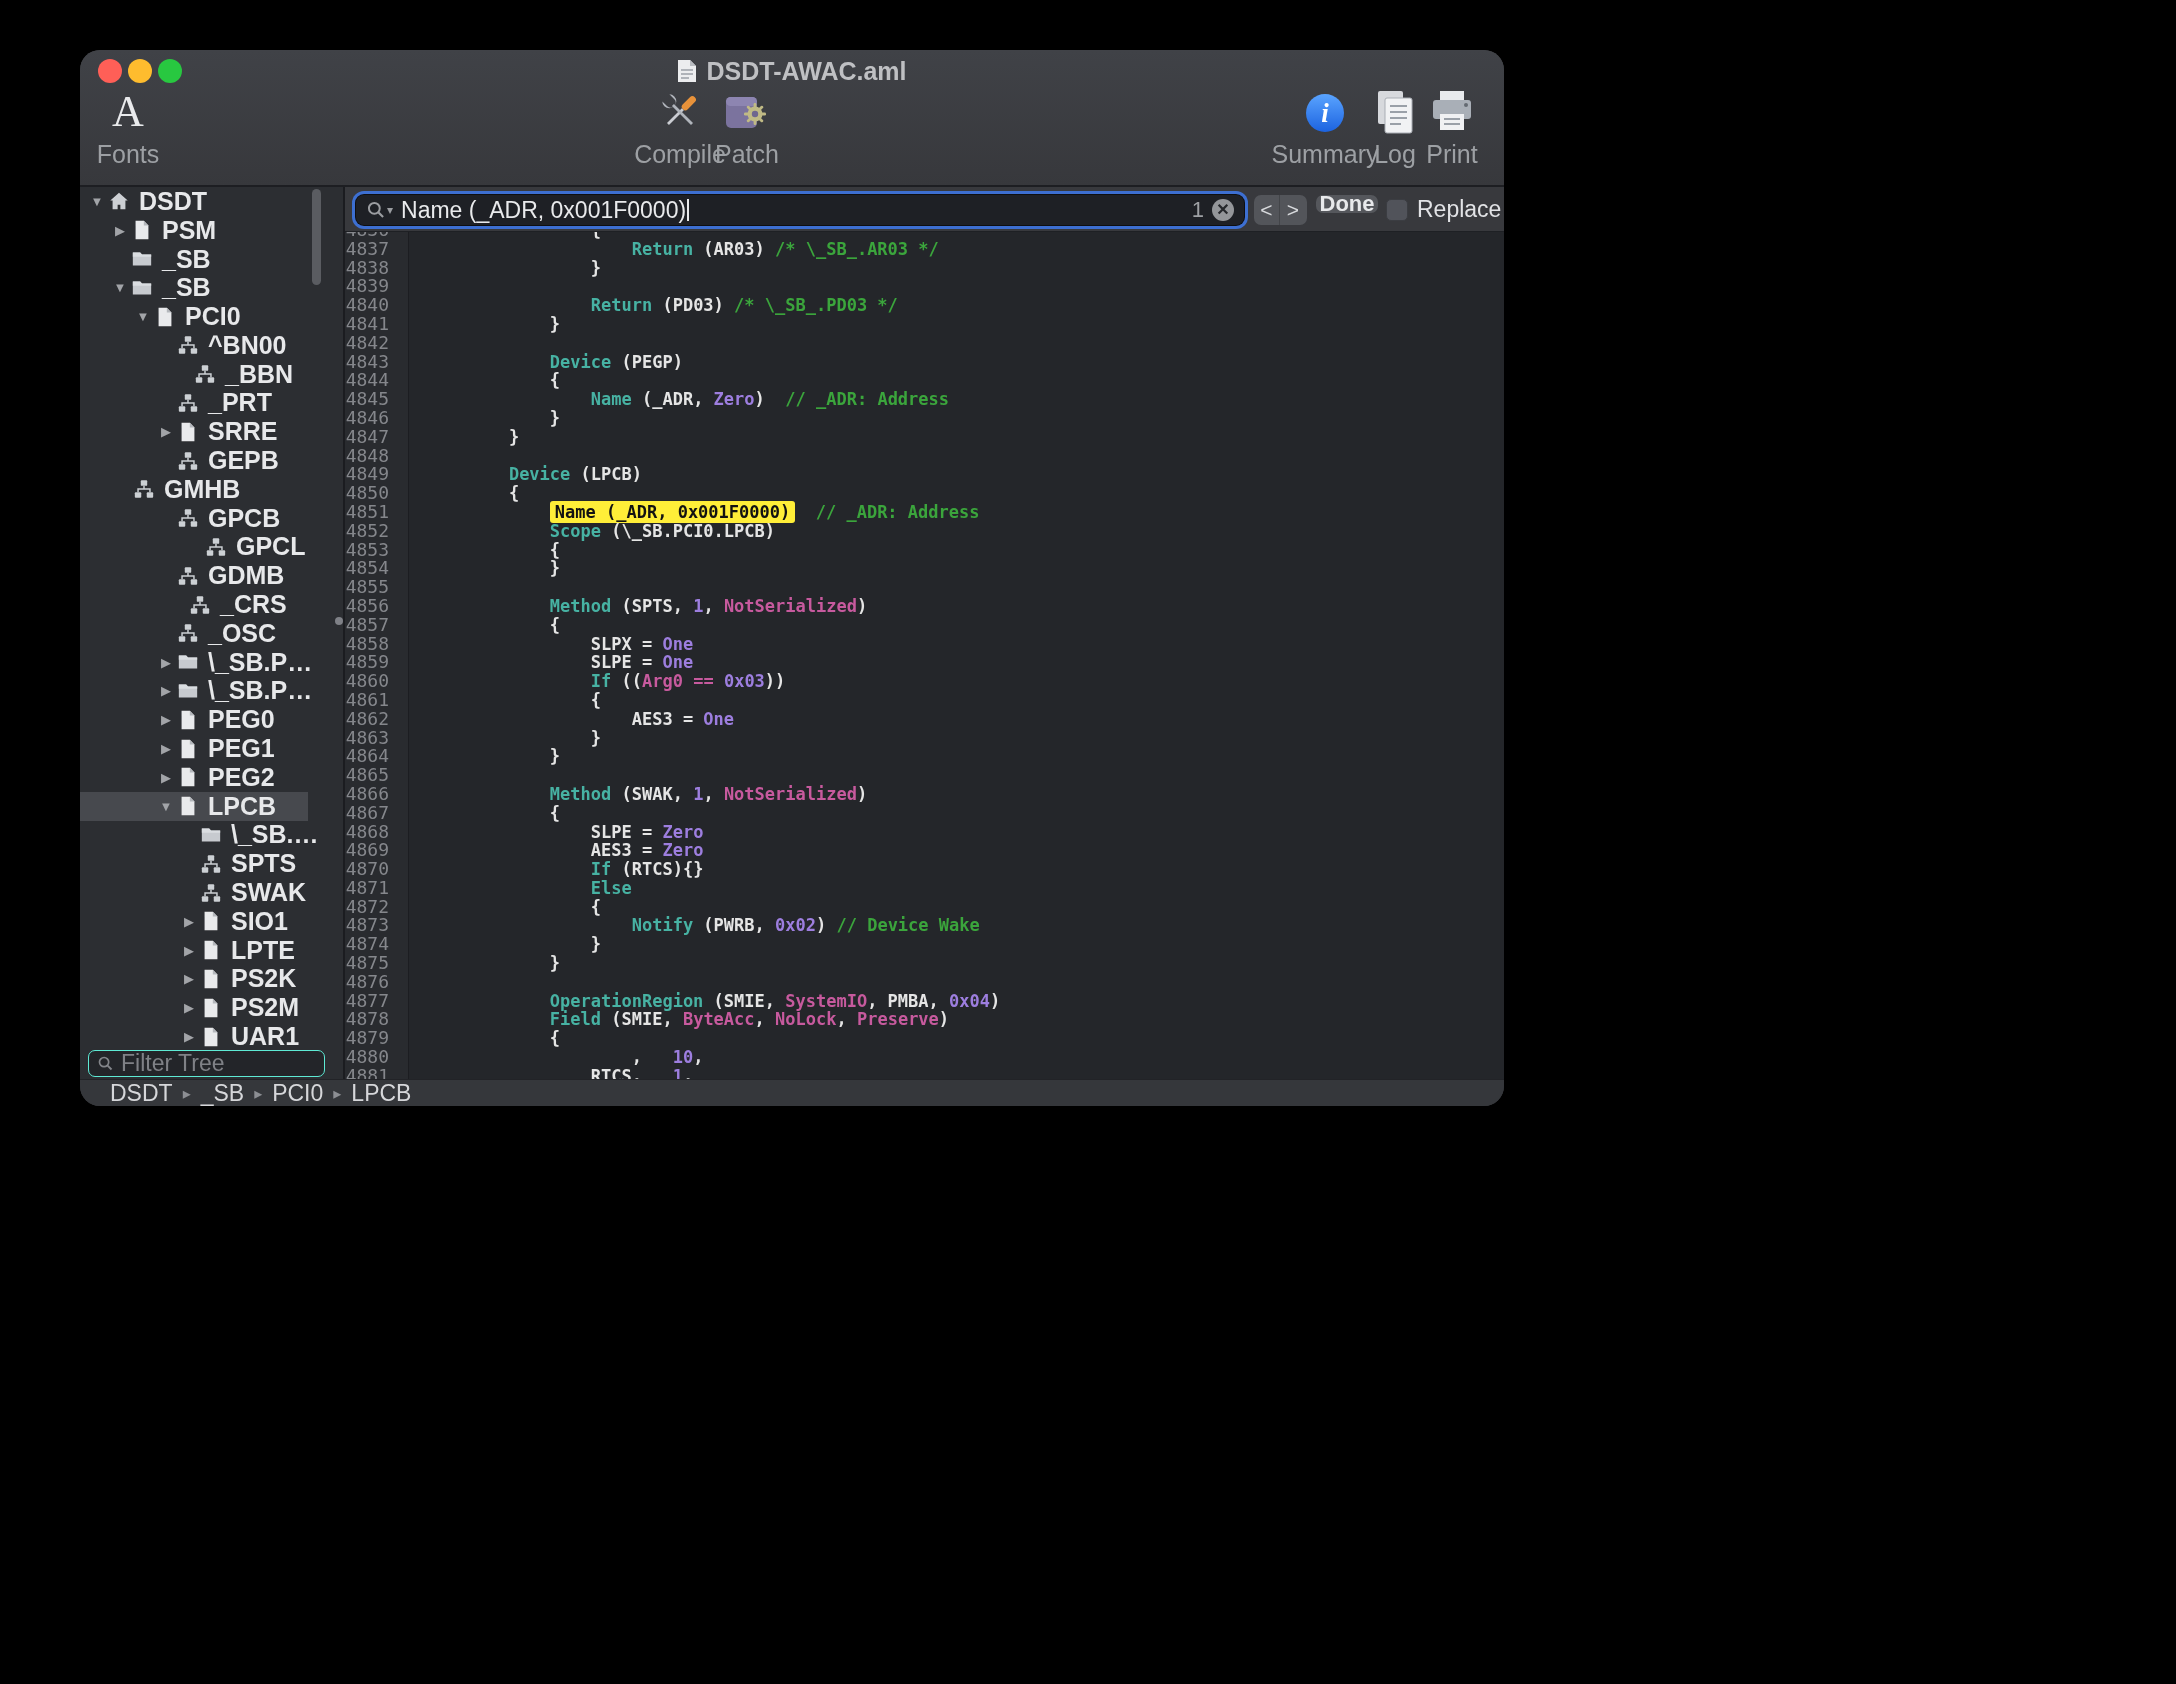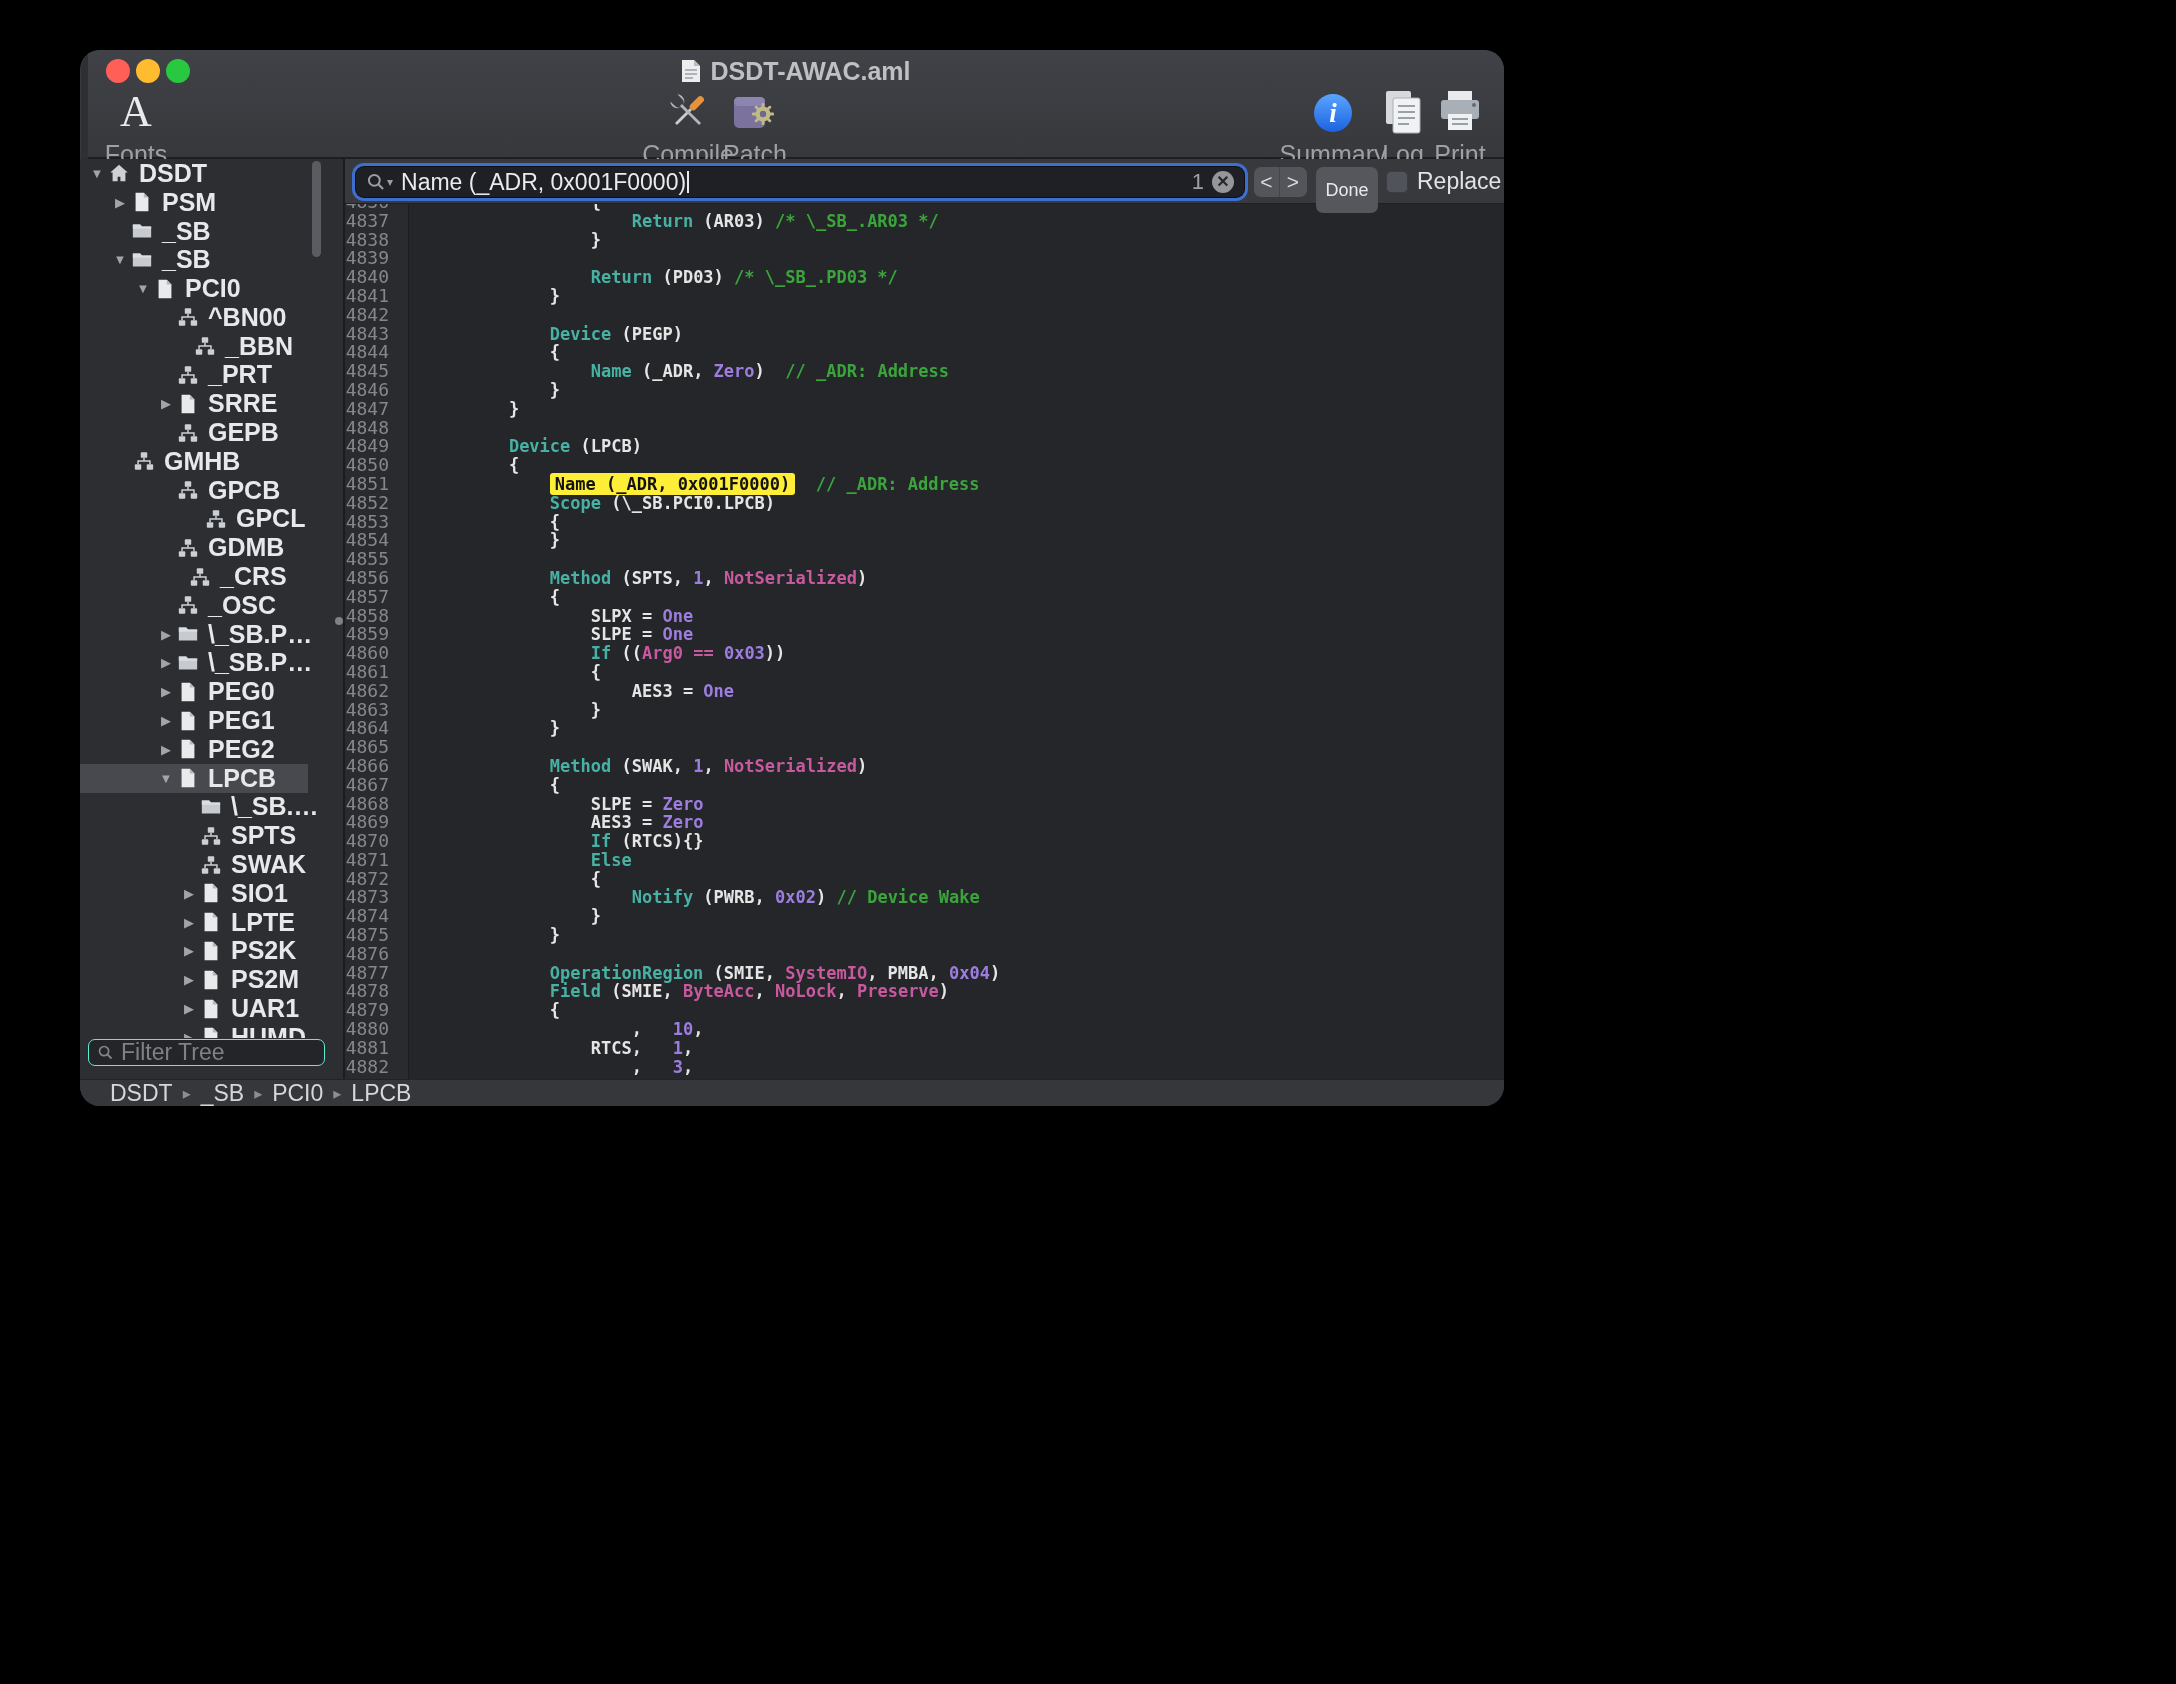--- a/index.html
+++ b/index.html
@@ -5,22 +5,22 @@
   * { margin:0; padding:0; box-sizing:border-box; }
   html,body { width:2176px; height:1684px; background:#000; overflow:hidden;
               font-family:"Liberation Sans", sans-serif; }
 
   #window { position:absolute; left:80px; top:50px; width:1424px; height:1056px;
             border-radius:20px; overflow:hidden; background:#2d2f33;
             box-shadow:0 40px 120px rgba(0,0,0,.8), inset 0 0 0 1px rgba(255,255,255,.05);
             display:flex; flex-direction:column; }
 
   
-  #chrome { height:109px; flex:none; position:relative;
-            background:linear-gradient(#404247,#37383c); border-bottom:2px solid #1d1e22;margin-left:8px; }
+  #chrome { height:137px; flex:none; position:relative;
+            background:linear-gradient(#404247,#37383c); border-bottom:2px solid #1d1e22; }
   .traffic { position:absolute; top:9px; width:24px; height:24px; border-radius:50%; }
   #tl-close  { left:18px;  background:#ff5f57; }
   #tl-min    { left:48px;  background:#febc2e; }
   #tl-zoom   { left:78px;  background:#28c840; }
   #title-wrap { position:absolute; left:0; right:0; top:7px; height:28px;
                 display:flex; justify-content:center; align-items:center; gap:9px; }
   #title-wrap svg { width:20px; height:24px; }
   #window-title { font-size:25px; font-weight:700; color:#bfc0c3; }
 
   .tool { position:absolute; top:38px; width:120px; display:flex; flex-direction:column;
@@ -73,23 +73,23 @@
   #search-right { margin-left:auto; display:flex; align-items:center; gap:8px; }
   #match-count { font-size:22px; color:#9ea0a4; }
   #clear-btn { width:22px; height:22px; border-radius:50%; background:#94969a;
                display:flex; align-items:center; justify-content:center;
                color:#26282c; font-size:16px; font-weight:700; line-height:1; }
   #nav-seg { position:absolute; left:909px; top:8px; width:53px; height:30px;
              background:#53555a; border-radius:7px; display:flex; overflow:hidden; }
   .nav-btn { width:26px; height:30px; font-size:21px; color:#d8dadd;
              display:flex; align-items:center; justify-content:center; }
   .nav-btn:first-child { border-right:1px solid #434549; }
-  #done-btn { position:absolute; left:971px; top:8px; width:62px; height:46px;
-              background:#55575c; border-radius:7px; color:#e8e9eb; font-size:18px;
-              display:flex; align-items:center; justify-content:center; }
+  #done-btn { position:absolute; left:971px; top:8px; width:62px; height:18px;
+              background:#55575c; border-radius:7px; color:#e8e9eb; font-size:22px;
+              display:flex; align-items:center; justify-content:center;font-weight:bold; }
   #replace-box { position:absolute; left:1041px; top:12px; width:22px; height:22px;
                  background:#51535a; border:1px solid #3b3d42; border-radius:5px; }
   #replace-label { position:absolute; left:1072px; top:9px; font-size:23px; color:#e2e3e6; }
 
   #code-area { flex:1; display:flex; min-height:0; overflow:hidden; }
   #gutter { width:64px; flex:none; background:#292b2f; border-right:1px solid #1c1d21;
             overflow:hidden; }
   #gutter-lines { margin-top:-11px; }
   .gut-line { height:18.8px; line-height:18.8px; font-family:"DejaVu Sans Mono", monospace;
               font-size:18px; color:#85878c; text-align:right; padding-right:19px; }

